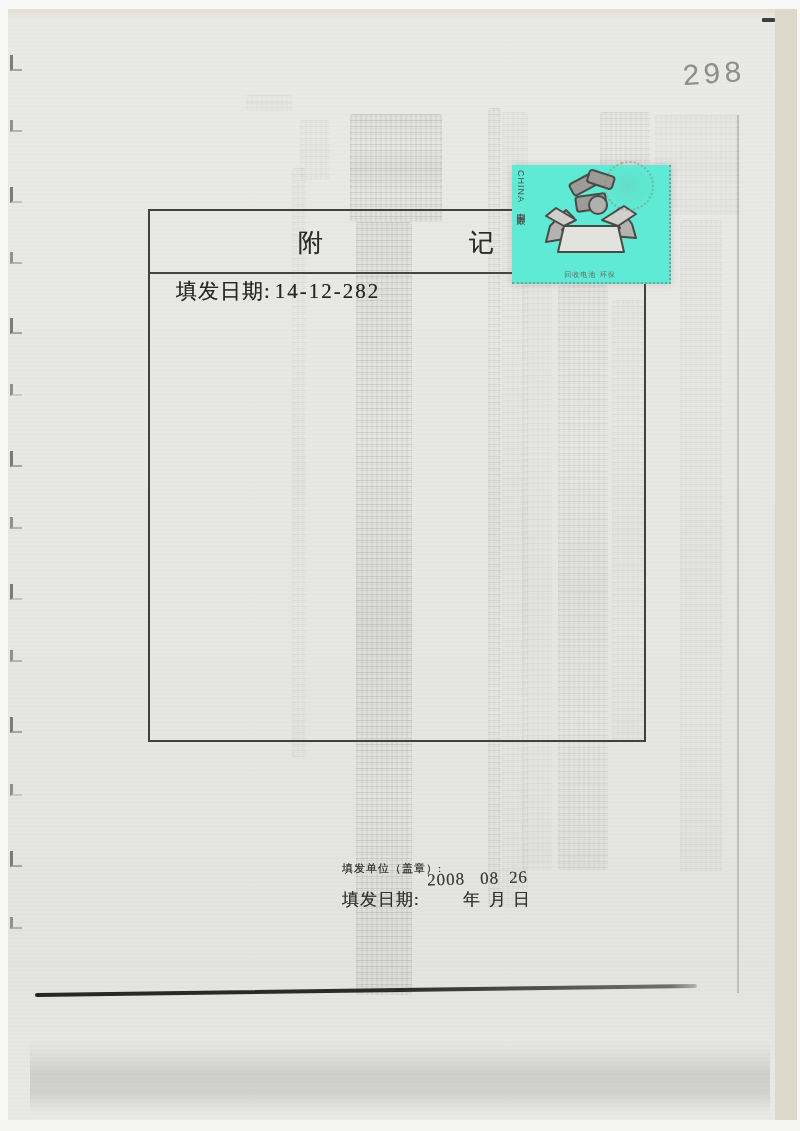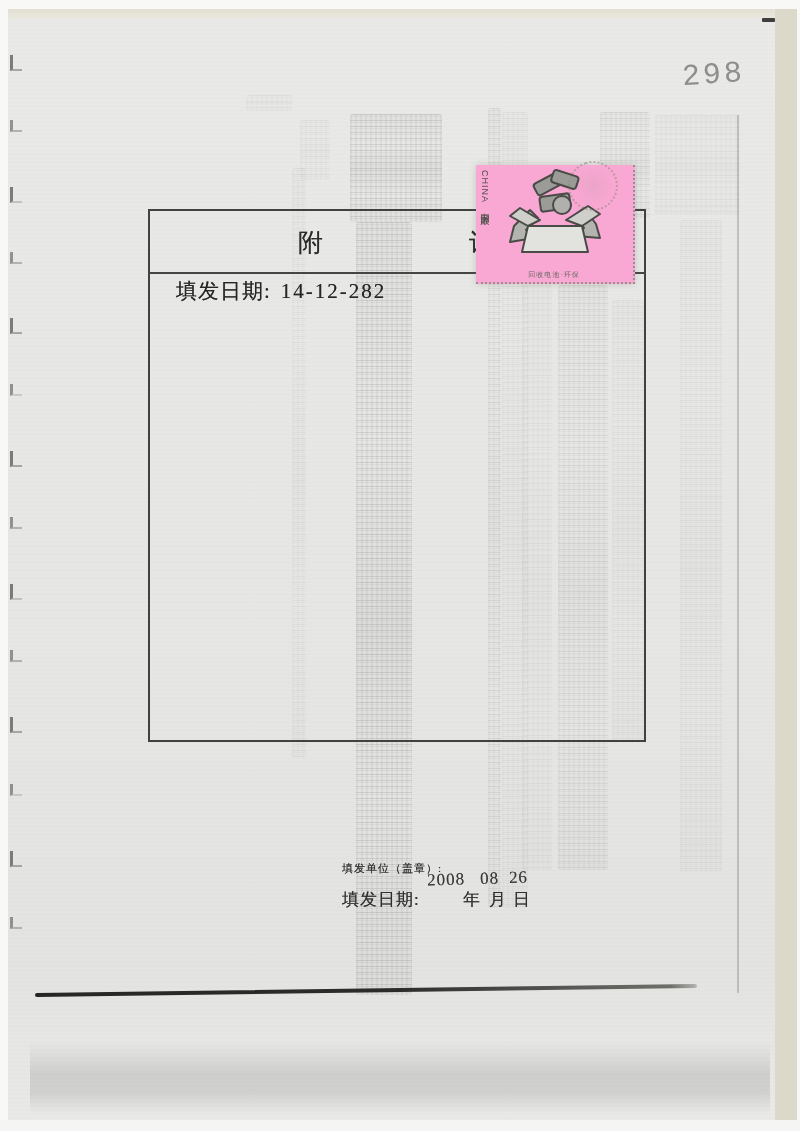--- a/index.html
+++ b/index.html
@@ -43,24 +43,24 @@
   .corner-dash{position:absolute;left:762px;top:18px;width:13px;height:4px;background:#3e3e3c;border-radius:1px;}
 
   
   .formbox{position:absolute;left:148px;top:209px;width:494px;height:529px;
     border:2px solid #414141;z-index:2;}
   .formbox .divider{position:absolute;left:-2px;top:61px;width:497px;height:2px;background:#454545;}
   .box-title{position:absolute;left:298px;top:226px;width:196px;display:flex;justify-content:space-between;
     font-size:25px;color:#2b2b29;font-weight:500;z-index:3;text-shadow:0 0 .5px rgba(50,50,48,.7);}
   .register{position:absolute;left:176px;top:277px;font-size:21px;color:#262624;letter-spacing:1px;
     z-index:3;text-shadow:0 0 .5px rgba(50,50,48,.7);}
-  .register .val{margin-left:10px;letter-spacing:2px;}
+  .register .val{margin-left:4px;letter-spacing:2px;}
 
   
-  .stamp{position:absolute;left:476px;top:165px;width:157px;height:117px;background:#f9a8d4;z-index:5;
+  .stamp{position:absolute;left:512px;top:165px;width:157px;height:117px;background:#5eead4;z-index:5;
     border-right:2px dotted rgba(130,130,124,.75);border-bottom:2px dotted rgba(130,130,124,.75);
     box-shadow:0 0 7px rgba(110,110,106,.28);}
   .stamp-side{position:absolute;left:2px;top:5px;writing-mode:vertical-rl;text-orientation:mixed;
     font-family:"Liberation Sans",sans-serif;font-size:9px;color:#4e4e4a;letter-spacing:1px;}
   .stamp-art{position:absolute;left:18px;top:3px;}
   .stamp-caption{position:absolute;left:18px;bottom:2px;width:120px;text-align:center;
     font-size:7px;color:#69695f;letter-spacing:1px;}
   .postmark{position:absolute;left:92px;top:-4px;width:46px;height:46px;border-radius:50%;
     border:2px dotted rgba(146,139,122,.55);transform:rotate(-18deg);
     background:radial-gradient(circle at 50% 50%,rgba(146,139,122,.12) 0%,rgba(146,139,122,0) 70%);}

